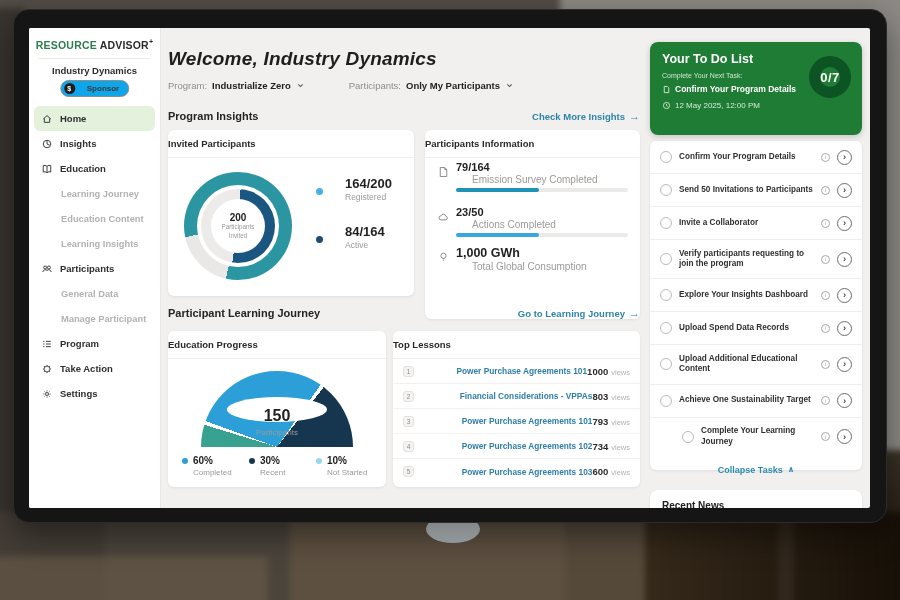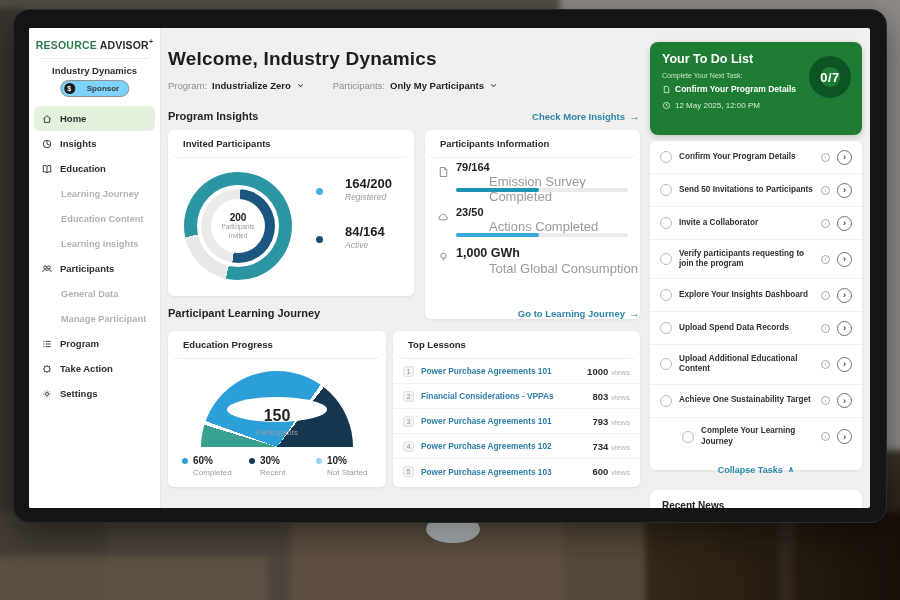--- a/index.html
+++ b/index.html
@@ -32,94 +32,94 @@
             overflow:hidden; border-radius:2px; font-size:10px; color:#2b2b2b; }
 
   
   .sidebar { position:absolute; left:0; top:0; width:132px; height:100%; background:#fff; border-right:1px solid #e8e7e5; }
   .logo { position:absolute; top:10px; width:100%; text-align:center; font-size:10.5px; font-weight:bold; letter-spacing:.2px; }
   .brand-green { color:#2f7d4f; } .brand-dark { color:#2b2b2b; }
   .brand-plus { color:#2b2b2b; font-size:7px; vertical-align:super; }
   .logo-divider { position:absolute; top:30px; left:10px; right:10px; border-top:1px solid #eceae8; }
   .org-name { position:absolute; top:37px; width:100%; text-align:center; font-size:9.5px; font-weight:bold; color:#2d2d2d; }
   .sponsor { position:absolute; top:52px; left:50%; transform:translateX(-50%); height:17px; border:1px solid #8f8f8d;
-             border-radius:9px; display:flex; align-items:center; gap:12px; padding:0 9px 0 3px; background:#7dd3fc; }
+             border-radius:9px; display:flex; align-items:center; gap:12px; padding:0 9px 0 3px; background:#0ea5e9; }
   .sponsor-dot { width:11px; height:11px; border-radius:50%; background:#1c1c1c; color:#fff; font-size:7px;
                  display:flex; align-items:center; justify-content:center; font-weight:bold; }
   .sponsor-label { font-size:8px; font-weight:bold; color:#3a3a3a; }
   .nav { position:absolute; top:78px; left:5px; right:5px; }
   .nav-item { height:25px; display:flex; align-items:center; gap:7px; padding:0 7px; font-size:9.5px; font-weight:bold;
               color:#2e2e2e; border-radius:6px; cursor:pointer; }
   .nav-item.sub { padding-left:27px; color:#b3b2b0; font-weight:600; font-size:9.3px;text-align:center; }
   .nav-item.active { background:#e3f1dd; }
   .nav-icon { width:12px; height:12px; flex:0 0 12px; color:#3c3c3a; }
   .nav-icon svg { width:12px; height:12px; display:block; }
 
   
-  .welcome { position:absolute; left:139px; top:20px; font-size:19px; font-weight:bold; color:#1e1e1e; letter-spacing:.2px; }
-  .filters { position:absolute; left:139px; top:52px; display:flex; gap:28px; align-items:center; }
+  .welcome { position:absolute; left:139px; top:20px; font-size:19px; font-weight:bold; color:#1e1e1e; letter-spacing:.2px;font-style:italic; }
+  .filters { position:absolute; left:139px; top:52px; display:flex; gap:44px; align-items:center; }
   .filter { display:flex; align-items:center; gap:5px; cursor:pointer; }
   .filter-label { font-size:9.5px; color:#8f8e8c; }
   .filter-value { font-size:9.5px; font-weight:bold; color:#222; }
   .chev { width:9px; height:9px; color:#555; } .chev svg { width:9px; height:9px; display:block; }
 
   .section-row { position:absolute; left:139px; width:472px; display:flex; justify-content:space-between; align-items:center; }
   .section-title { font-size:11px; font-weight:bold; color:#242424; }
   .section-link { display:flex; align-items:center; gap:4px; color:#2d84a8; font-size:9.5px; font-weight:bold; cursor:pointer; }
   .arrow-glyph { font-size:11px; line-height:1; }
 
   .card { position:absolute; background:#fff; border-radius:6px; box-shadow:0 1px 3px rgba(0,0,0,.07); }
-  .card-head { height:28px; display:flex; align-items:center; padding:0 15px; border-bottom:1px solid #efeeec;
-               font-size:9.5px; font-weight:bold; color:#292929;border-radius:12px; }
+  .card-head { height:28px; display:flex; align-items:center; padding:0 0; border-bottom:1px solid #efeeec;
+               font-size:9.5px; font-weight:bold; color:#292929; }
 
   
   #card-invited { left:139px; top:102px; width:246px; height:166px; }
   .donut { position:absolute; left:16px; top:42px; width:108px; height:108px; }
   .d-outer { position:absolute; inset:0; border-radius:50%;
              background:conic-gradient(from 258deg,#2b96a2 0 295deg,#e9e8e6 295deg 360deg); }
   .d-gap1 { position:absolute; inset:13px; border-radius:50%; background:#fff; }
   .d-inner { position:absolute; inset:17px; border-radius:50%;
              background:conic-gradient(from 4deg,#1a567f 0 185deg,#ecebe9 185deg 360deg); }
   .d-hole { position:absolute; inset:27px; border-radius:50%; background:#fff; display:flex; flex-direction:column;
             align-items:center; justify-content:center; text-align:center; }
   .d-num { font-size:10px; font-weight:bold; color:#222; }
   .d-cap { font-size:6.3px; color:#9a9998; line-height:1.35; width:44px; }
   .legend { position:absolute; left:148px; top:46px; display:flex; flex-direction:column; gap:22px; }
   .leg-item { display:flex; gap:22px;align-items:center; }
   .leg-dot { width:7px; height:7px; border-radius:50%; margin-top:5px; flex:0 0 7px; }
   .leg-val { font-size:13px; font-weight:bold; color:#1f1f1f; }
-  .leg-lab { font-size:8.5px; color:#9b9a98; margin-top:1px;font-style:italic; }
+  .leg-lab { font-size:8.5px; color:#9b9a98; margin-top:1px; }
 
   
   #card-info { left:396px; top:102px; width:215px; height:189px; }
   .info-icon { position:absolute; left:12px; width:13px; height:14px; color:#8b8a88; }
   .info-icon svg { width:13px; height:14px; display:block; }
   .info-val { position:absolute; left:31px; font-size:11px; font-weight:bold; color:#1f1f1f; }
-  .info-lab { position:absolute; left:48px; font-size:13px; color:#9b9a98;padding-left:16px; }
+  .info-lab { position:absolute; left:31px; font-size:10px; color:#9b9a98;padding-left:16px; }
   .bar { position:absolute; left:31px; width:172px; height:4px; border-radius:2px; background:#eceae8; }
   .bar-fill { height:100%; border-radius:2px; }
 
   
   #card-edu { left:139px; top:303px; width:218px; height:156px; }
   .gauge-clip { position:absolute; left:33px; top:40px; width:152px; height:77px; overflow:hidden; }
   .gauge-disc { position:absolute; left:0; top:0; width:152px; height:152px; border-radius:50%;
     background:conic-gradient(from 270deg,#38a18f 0 17deg,#fff 17deg 20deg,#2d9fd8 20deg 125deg,#fff 125deg 128deg,#16364f 128deg 180deg,transparent 180deg 360deg); }
   .gauge-hole { position:absolute; inset:26px; border-radius:50%; background:#fff; }
   .gauge-num { position:absolute; left:33px; top:76px; width:152px; text-align:center; font-size:16px; font-weight:bold; color:#222; }
   .gauge-cap { position:absolute; left:33px; top:97px; width:152px; text-align:center; font-size:8px; color:#9b9a98; }
   .gauge-legend { position:absolute; left:14px; top:124px; display:flex; }
   .gl-item { width:67px; }
   .gl-top { display:flex; align-items:center; gap:5px; }
   .gl-dot { width:6px; height:6px; border-radius:50%; flex:0 0 6px; }
   .gl-val { font-size:10px; font-weight:bold; color:#222; }
   .gl-lab { font-size:8px; color:#9b9a98; margin:2px 0 0 11px; }
 
   
-  #card-lessons { left:364px; top:303px; width:247px; height:156px; }
-  .lesson-row { display:flex; align-items:center; gap:7px; padding:0 10px; height:25px; border-bottom:1px solid #f2f1ef; cursor:pointer; }
+  #card-lessons { left:364px; top:303px; width:247px; height:156px;text-align:right; }
+  .lesson-row { display:flex; align-items:center; padding:0 10px; height:25px; border-bottom:1px solid #f2f1ef; cursor:pointer; }
   .lesson-row:last-child { border-bottom:none; }
   .ln-badge { width:11px; height:11px; border-radius:3px; background:#f4f3f1; border:1px solid #e3e2e0; color:#8a8a88;
               font-size:6.5px; display:flex; align-items:center; justify-content:center; flex:0 0 11px; }
   .ln-title { flex:1; font-size:8.3px; color:#2e7ea8; font-weight:600; white-space:nowrap; overflow:hidden; }
   .ln-views-num { font-size:9.5px; font-weight:bold; color:#2b2b2b; }
   .ln-views-cap { font-size:7.5px; color:#b3b2b0; margin-left:3px; }
 
   
   #todo-green { position:absolute; left:621px; top:14px; width:212px; height:93px; background:#1e7c35; border-radius:8px;
                 box-shadow:0 2px 6px rgba(0,0,0,.18); }

